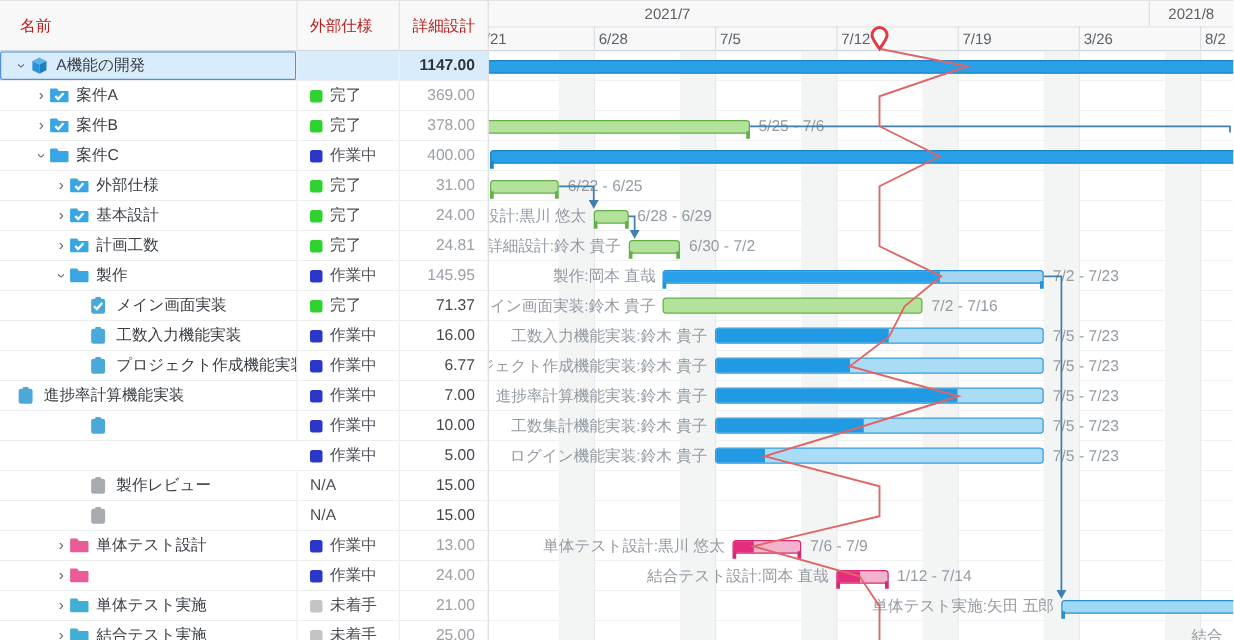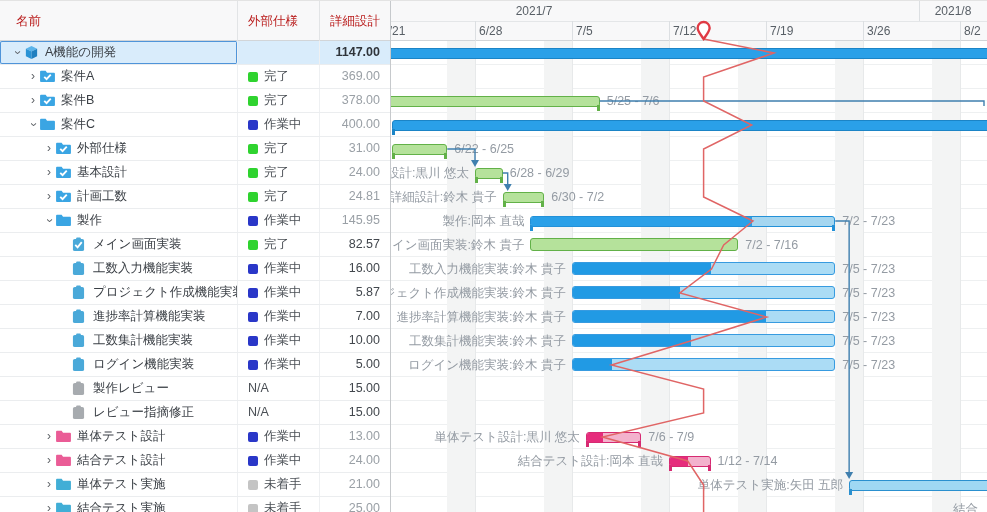--- a/index.html
+++ b/index.html
@@ -209,21 +209,21 @@
                 <rect x="4.5" y="0.5" width="5" height="3" rx="1" fill="#4aa9d9"></rect>
                 <polyline points="3.5,8.5 6,11 10.5,5.5" fill="none" stroke="#fff" stroke-width="2"></polyline>
               </svg>
             </span>
             <span>メイン画面実装</span>
           </div>
           <div class="tcell t-status">
             <span class="sq" style="background: rgb(47, 211, 47);"></span>
             <span>完了</span>
           </div>
-          <div class="tcell t-hours">82.57</div>
+          <div class="tcell t-hours">71.37</div>
         </div>
         <div class="trow">
           <div class="tcell t-name" style="padding-left: 58px;">
             <span class="arrow none">›</span>
             <span class="ticon">
               <svg width="13" height="15" viewBox="0 0 14 16">
                 <rect x="1" y="2" width="12" height="13" rx="2" fill="#4aa9d9"></rect>
                 <rect x="4.5" y="0.5" width="5" height="3" rx="1" fill="#4aa9d9"></rect>
               </svg>
             </span>
@@ -243,24 +243,24 @@
                 <rect x="1" y="2" width="12" height="13" rx="2" fill="#4aa9d9"></rect>
                 <rect x="4.5" y="0.5" width="5" height="3" rx="1" fill="#4aa9d9"></rect>
               </svg>
             </span>
             <span>プロジェクト作成機能実装</span>
           </div>
           <div class="tcell t-status">
             <span class="sq" style="background: rgb(42, 55, 200);"></span>
             <span>作業中</span>
           </div>
-          <div class="tcell t-hours">5.87</div>
-        </div>
-        <div class="trow">
-          <div class="tcell t-name" style="padding-left: 58px;">
+          <div class="tcell t-hours">6.77</div>
+        </div>
+        <div class="trow">
+          <div class="tcell t-name" style="">
             <span class="arrow none">›</span>
             <span class="ticon">
               <svg width="13" height="15" viewBox="0 0 14 16">
                 <rect x="1" y="2" width="12" height="13" rx="2" fill="#4aa9d9"></rect>
                 <rect x="4.5" y="0.5" width="5" height="3" rx="1" fill="#4aa9d9"></rect>
               </svg>
             </span>
             <span>進捗率計算機能実装</span>
           </div>
           <div class="tcell t-status">
@@ -271,39 +271,28 @@
         </div>
         <div class="trow">
           <div class="tcell t-name" style="padding-left: 58px;">
             <span class="arrow none">›</span>
             <span class="ticon">
               <svg width="13" height="15" viewBox="0 0 14 16">
                 <rect x="1" y="2" width="12" height="13" rx="2" fill="#4aa9d9"></rect>
                 <rect x="4.5" y="0.5" width="5" height="3" rx="1" fill="#4aa9d9"></rect>
               </svg>
             </span>
-            <span>工数集計機能実装</span>
           </div>
           <div class="tcell t-status">
             <span class="sq" style="background: rgb(42, 55, 200);"></span>
             <span>作業中</span>
           </div>
           <div class="tcell t-hours">10.00</div>
         </div>
         <div class="trow">
-          <div class="tcell t-name" style="padding-left: 58px;">
-            <span class="arrow none">›</span>
-            <span class="ticon">
-              <svg width="13" height="15" viewBox="0 0 14 16">
-                <rect x="1" y="2" width="12" height="13" rx="2" fill="#4aa9d9"></rect>
-                <rect x="4.5" y="0.5" width="5" height="3" rx="1" fill="#4aa9d9"></rect>
-              </svg>
-            </span>
-            <span>ログイン機能実装</span>
-          </div>
           <div class="tcell t-status">
             <span class="sq" style="background: rgb(42, 55, 200);"></span>
             <span>作業中</span>
           </div>
           <div class="tcell t-hours">5.00</div>
         </div>
         <div class="trow">
           <div class="tcell t-name" style="padding-left: 58px;">
             <span class="arrow none">›</span>
             <span class="ticon">
@@ -321,21 +310,20 @@
         </div>
         <div class="trow">
           <div class="tcell t-name" style="padding-left: 58px;">
             <span class="arrow none">›</span>
             <span class="ticon">
               <svg width="13" height="15" viewBox="0 0 14 16">
                 <rect x="1" y="2" width="12" height="13" rx="2" fill="#a7abaf"></rect>
                 <rect x="4.5" y="0.5" width="5" height="3" rx="1" fill="#a7abaf"></rect>
               </svg>
             </span>
-            <span>レビュー指摘修正</span>
           </div>
           <div class="tcell t-status">
             <span>N/A</span>
           </div>
           <div class="tcell t-hours">15.00</div>
         </div>
         <div class="trow">
           <div class="tcell t-name" style="padding-left: 42px;">
             <span class="arrow closed">›</span>
             <span class="ticon">
@@ -352,21 +340,20 @@
           <div class="tcell t-hours muted">13.00</div>
         </div>
         <div class="trow">
           <div class="tcell t-name" style="padding-left: 42px;">
             <span class="arrow closed">›</span>
             <span class="ticon">
               <svg width="15" height="13" viewBox="0 0 16 14">
                 <path d="M1,2 h5 l1.5,2 H15 a1,1 0 0 1 1,1 v8 a1,1 0 0 1 -1,1 H1 a1,1 0 0 1 -1,-1 V3 a1,1 0 0 1 1,-1 z" fill="#ea5c96"></path>
               </svg>
             </span>
-            <span>結合テスト設計</span>
           </div>
           <div class="tcell t-status">
             <span class="sq" style="background: rgb(42, 55, 200);"></span>
             <span>作業中</span>
           </div>
           <div class="tcell t-hours muted">24.00</div>
         </div>
         <div class="trow">
           <div class="tcell t-name" style="padding-left: 42px;">
             <span class="arrow closed">›</span>

